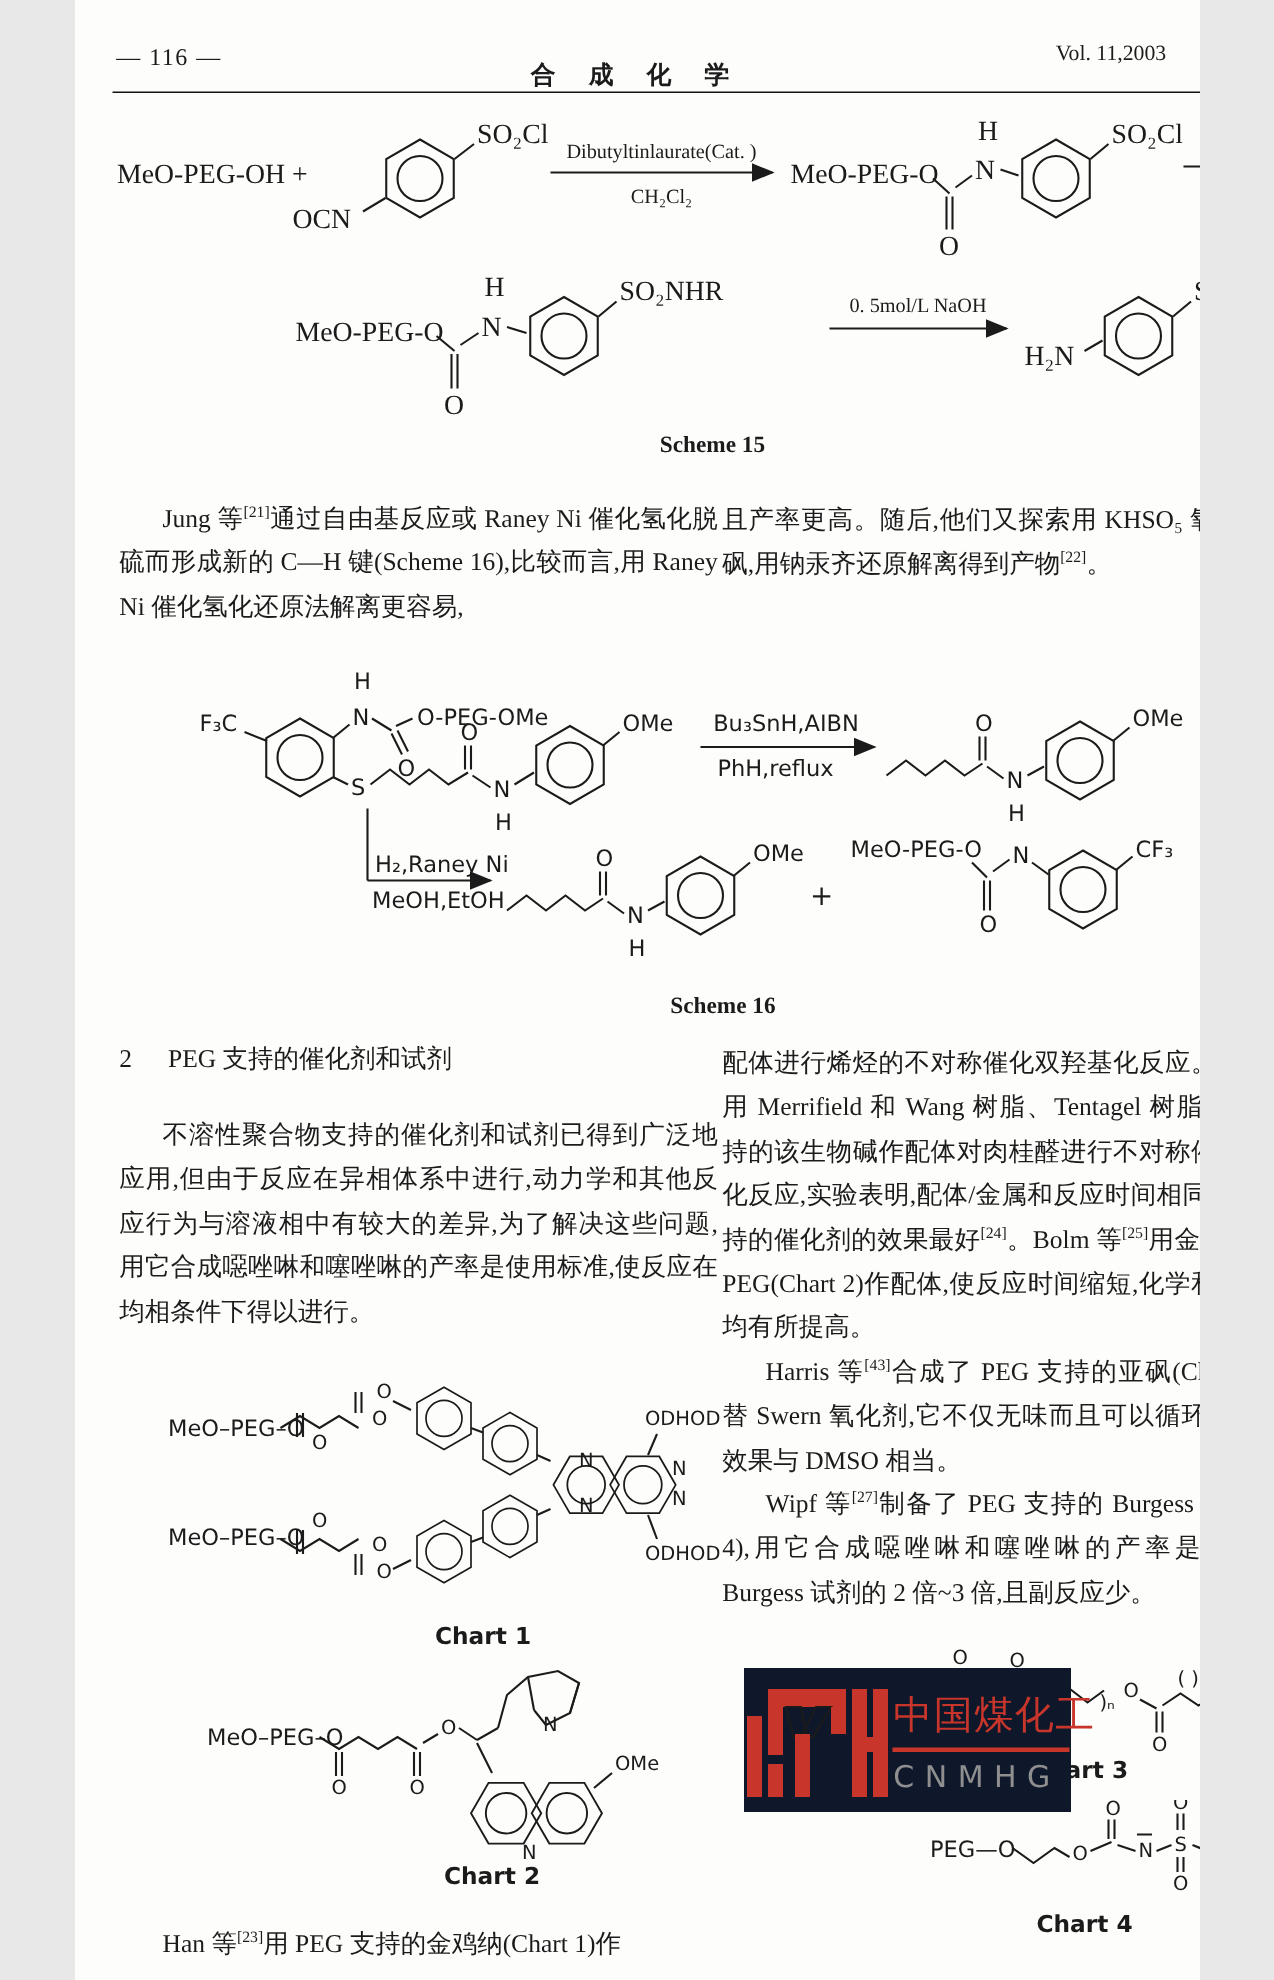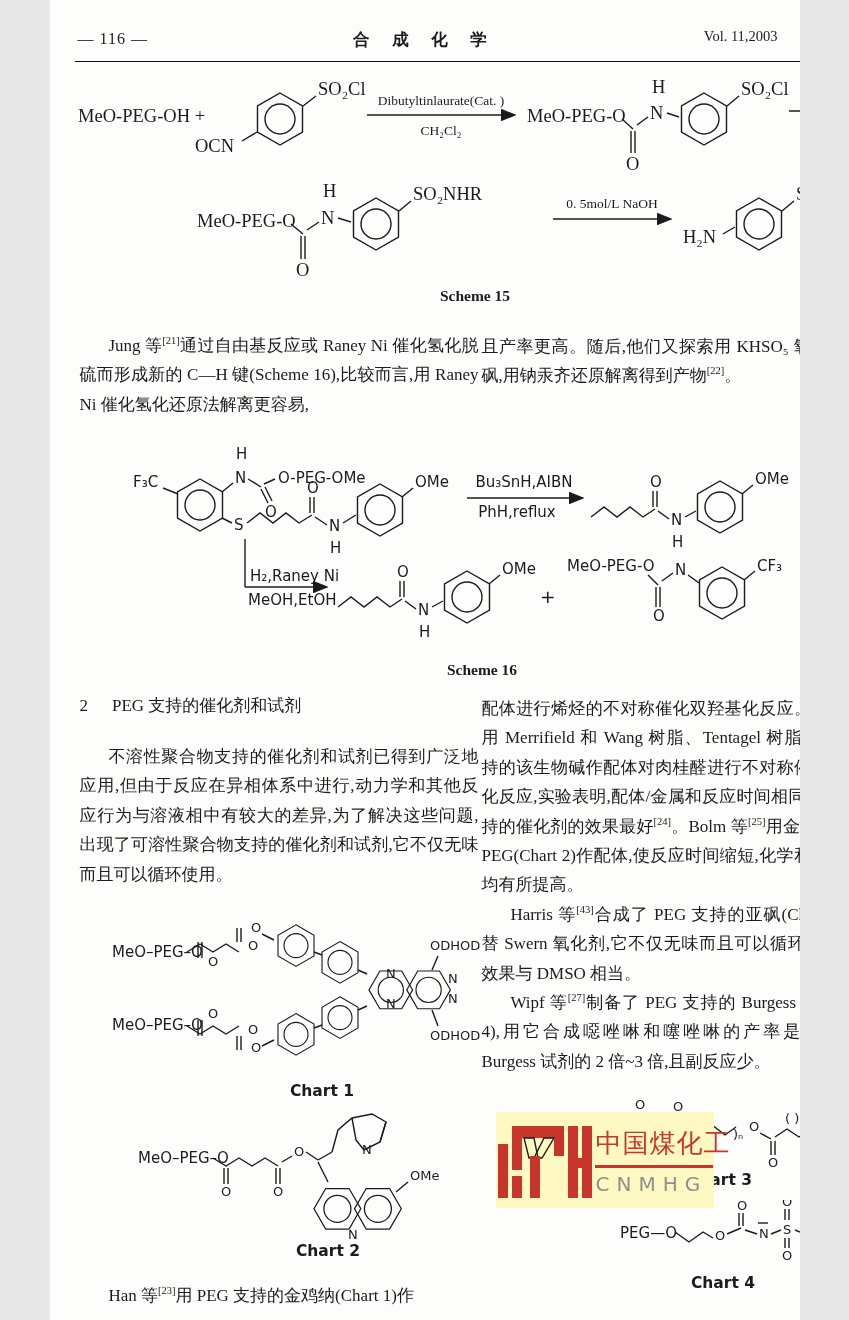--- a/index.html
+++ b/index.html
@@ -1,21 +1,21 @@
 <!DOCTYPE html>
 <html><head>
 <meta charset="utf-8">
 <style>
   html,body{margin:0;padding:0;background:#e8e8e8;}
   #page{position:relative;width:750px;height:1320px;background:#fdfdfc;margin:0 auto;
         font-family:"Liberation Serif","DejaVu Serif",serif;color:#1b1b1b;overflow:hidden;}
   .abs{position:absolute;}
   
   #pageno{left:28px;top:30px;font-size:16px;letter-spacing:1px;}
-  #jtitle{left:0;right:0;top:29px;text-align:center;font-family:Liberation Sans, sans-serif;
+  #jtitle{left:0;right:0;top:39px;text-align:center;font-family:Liberation Serif, serif;
           font-weight:bold;font-size:16.5px;letter-spacing:9px;}
   #vol{right:22px;top:28px;font-size:14.5px;}
   #hr{left:25px;top:61px;width:800px;height:0;border-top:1.6px solid #111;}
   
   .col{width:399px;font-size:17px;line-height:29.4px;text-align:justify;}
   .col p{margin:0;}
   .ind{text-indent:1.7em;}
   sup{font-size:10.5px;line-height:0;}
   #sec2{left:30px;top:694px;font-size:17px;}
   #sec2 .num{margin-right:24px;}
@@ -23,21 +23,21 @@
   svg line,svg polyline,svg polygon,svg path,svg circle{stroke:#1b1b1b;fill:none;stroke-width:1.4px;}
   svg text{fill:#1b1b1b;stroke:none;font-family:"Liberation Serif","DejaVu Serif",serif;}
   .sans text{font-family:"DejaVu Sans","Liberation Sans",sans-serif;}
   .cap{font-weight:bold;font-size:15.5px;}
   .sm{font-size:13.5px;}
   .fm{font-size:18.5px;}
   .fs{font-size:15px;}
   .fx{font-size:13px;}
   marker path{fill:#1b1b1b;stroke:none;}
   
-  #wm{left:446px;top:1112px;width:218px;height:96px;background:#fef9c3;text-decoration:underline;}
+  #wm{left:446px;top:1112px;width:218px;height:96px;background:#0f172a;text-decoration:underline;}
   #wm .cn{position:absolute;left:100px;top:14px;font-family:"DejaVu Sans","Liberation Sans",sans-serif;
           font-size:26px;color:#c8362b;letter-spacing:1px;white-space:nowrap;}
   #wm .ul{position:absolute;left:99px;top:53px;width:118px;height:3px;background:#c8362b;}
   #wm .lat{position:absolute;left:100px;top:60px;font-family:"DejaVu Sans","Liberation Sans",sans-serif;
           font-size:20px;color:#8f8f8f;letter-spacing:7px;}
 </style>
 </head>
 <body>
 
 <div id="page">
@@ -187,21 +187,21 @@
     <line x1="669" y1="145" x2="680" y2="136"></line>
     <text class="fs" x="682" y="136">CF₃</text>
     <text class="cap" x="407" y="240" text-anchor="middle" style="font-family:'Liberation Serif',serif">Scheme 16</text>
   </svg>
 
   <div class="abs" id="sec2">
     <span class="num">2</span><span>PEG 支持的催化剂和试剂</span>
   </div>
 
   <div class="abs col" style="left:30px;top:742px;">
-    <p class="ind">不溶性聚合物支持的催化剂和试剂已得到广泛地应用,但由于反应在异相体系中进行,动力学和其他反应行为与溶液相中有较大的差异,为了解决这些问题,出现了可溶性聚合物支持的催化剂和试剂,它不仅无味而且可以循环使用。</p>
+    <p class="ind">不溶性聚合物支持的催化剂和试剂已得到广泛地应用,但由于反应在异相体系中进行,动力学和其他反应行为与溶液相中有较大的差异,为了解决这些问题,用它合成噁唑啉和噻唑啉的产率是使用标准,使反应在均相条件下得以进行。</p>
   </div>
 
   <div class="abs col" style="left:432px;top:694px;">
     <p><span>配体进行烯烃的不对称催化双羟基化反应。他们分别用 Merrifield 和 Wang 树脂、Tentagel 树脂和 PEG 支持的该生物碱作配体对肉桂醛进行不对称催化双羟基化反应,实验表明,配体/金属和反应时间相同时,PEG 支持的催化剂的效果最好</span><sup>[24]</sup><span>。Bolm 等</span><sup>[25]</sup><span>用金鸡纳-哒嗪-PEG(Chart 2)作配体,使反应时间缩短,化学和光学产率均有所提高。</span></p>
     <p class="ind"><span>Harris 等</span><sup>[43]</sup><span>合成了 PEG 支持的亚砜(Chart 3)来代替 Swern 氧化剂,它不仅无味而且可以循环使用,氧化效果与 DMSO 相当。</span></p>
     <p class="ind"><span>Wipf 等</span><sup>[27]</sup><span>制备了 PEG 支持的 Burgess 试剂(Chart 4),用它合成噁唑啉和噻唑啉的产率是使用标准 Burgess 试剂的 2 倍~3 倍,且副反应少。</span></p>
   </div>
 
   <svg class="abs sans" style="left:30px;top:900px;" width="412" height="205">
     <text class="fs" x="32" y="57">MeO–PEG–O</text>

